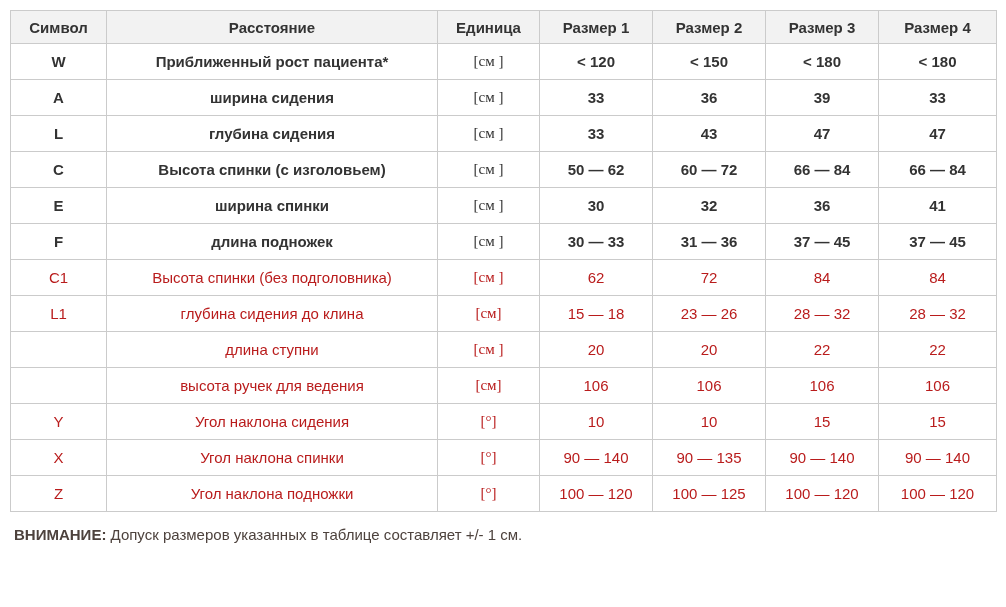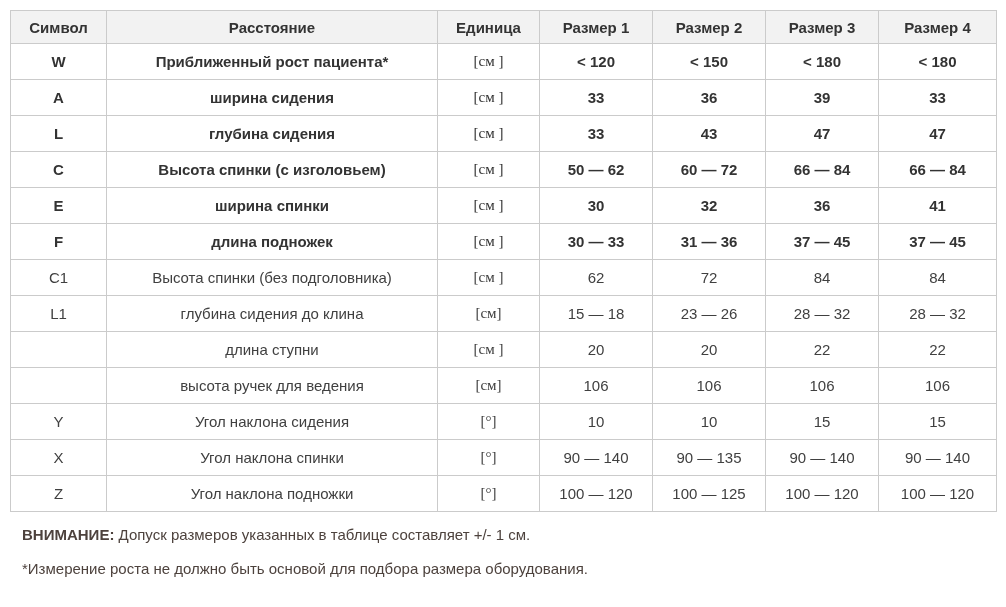--- a/index.html
+++ b/index.html
@@ -40,34 +40,34 @@
   td.distance-cell {
     text-align: left;
     padding-left: 11px;
   }
   tr.bold-row td.symbol-cell,
   tr.bold-row td.distance-cell,
   tr.bold-row td.size-cell {
     font-weight: 700;
   }
   tr.normal-row td {
-    color: #404040;
+    color: #b91c1c;
   }
   td.unit-cell {
     font-family: Liberation Serif, serif;
     font-size: 15px;
     color: #333333;
   }
   .notes {
     margin-top: 12px;
     font-size: 15px;
     line-height: 1.45;
     color: #4d423d;
   }
-  .notes p { margin: 12px; }
+  .notes p { margin: 4px; }
   .notes .warn-label { font-weight: 700; }
 </style>
 </head>
 <body>
 
 <div class="page">
 
   <table class="spec-table">
     <colgroup>
       <col style="width:96px">
@@ -205,16 +205,15 @@
           <td class="size-cell">100 — 120</td>
           <td class="size-cell">100 — 125</td>
           <td class="size-cell">100 — 120</td>
           <td class="size-cell">100 — 120</td>
         </tr>
       </tbody>
   </table>
 
   <div class="notes">
     <p><span class="warn-label">ВНИМАНИЕ:</span><span> Допуск размеров указанных в таблице составляет +/- 1 см.</span></p>
-    <p>*Измерение роста не должно быть основой для подбора размера оборудования.</p>
   </div>
 
 </div>
 
 </body></html>

